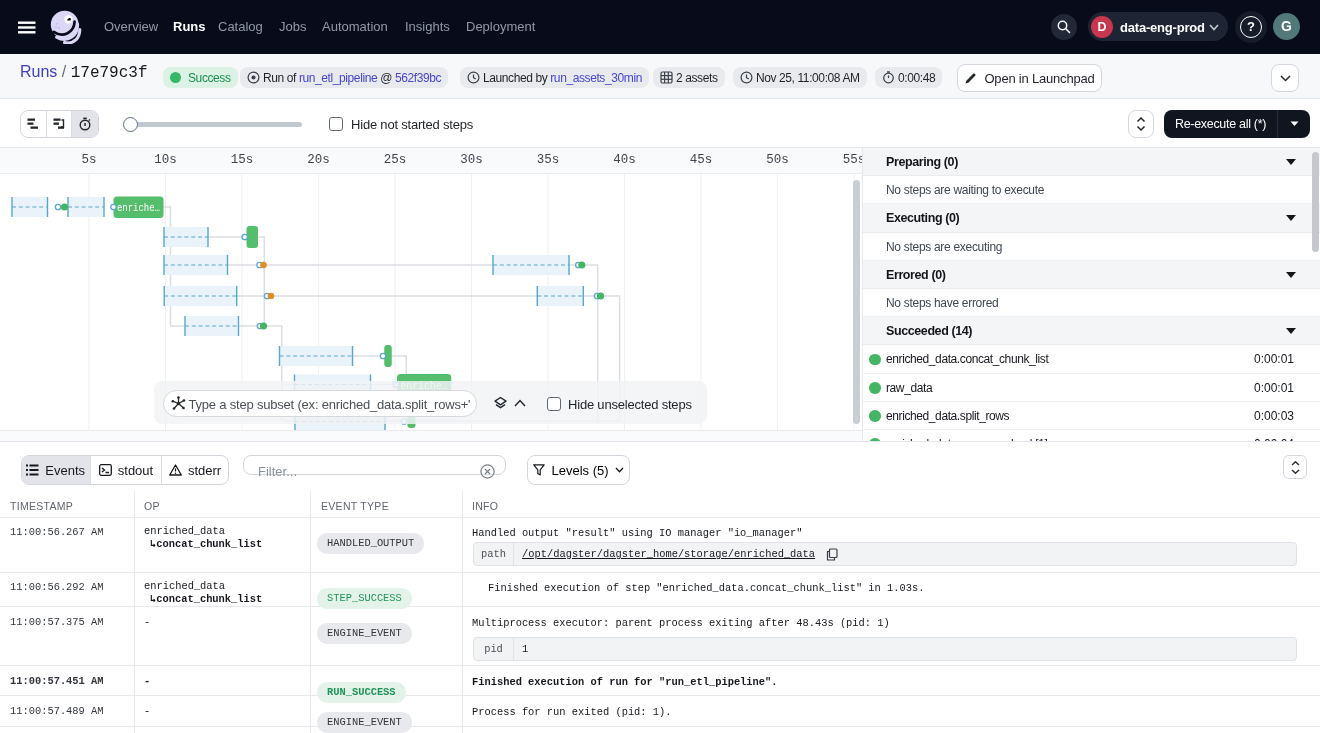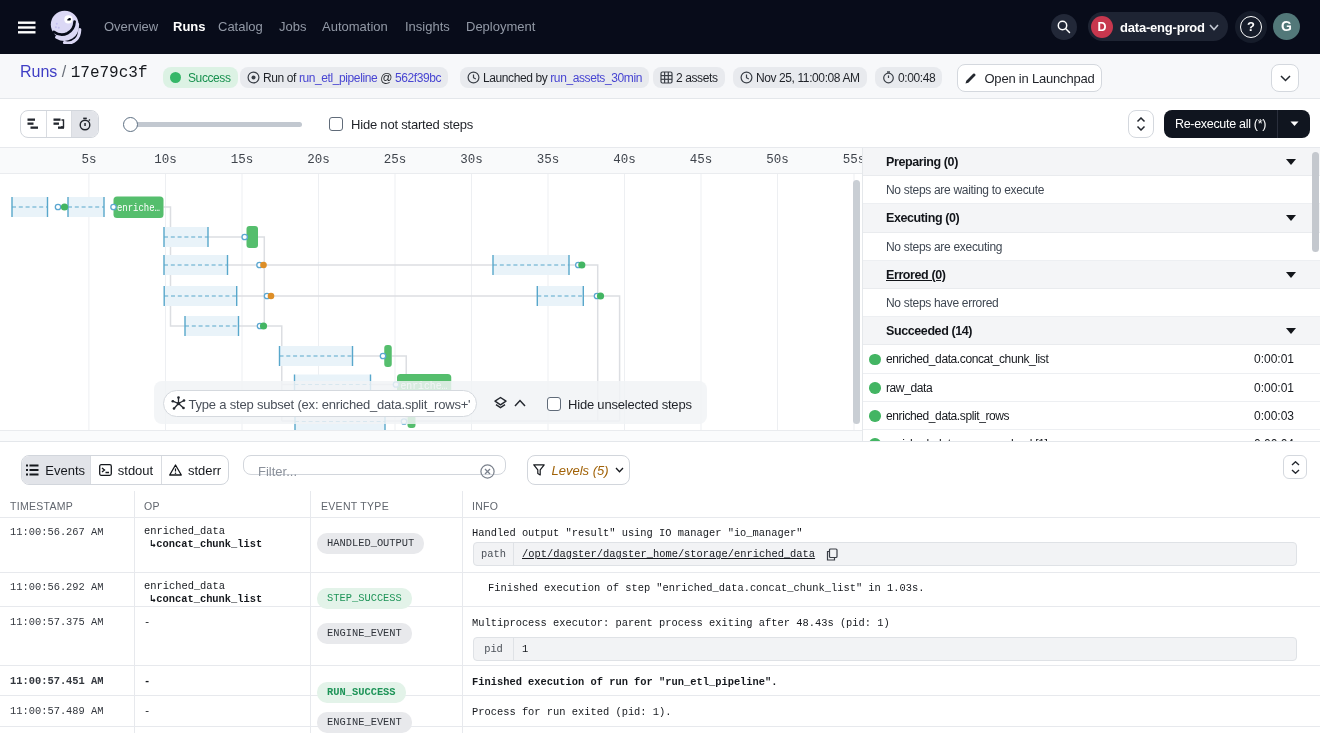--- a/index.html
+++ b/index.html
@@ -385,21 +385,21 @@
     <path d="M1 7 L6 1.5 L11 7" stroke="#23272E" stroke-width="1.5" fill="none"></path>
   </svg>
   <div style="position:absolute;left:547px;top:249px;width:14px;height:14px;border:1.5px solid #606B79;border-radius:3px;background:#fff;"></div>
   <span style="position:absolute;left:568px;top:249px;font-size:13px;letter-spacing:-0.2px;color:#1F2228;">Hide unselected steps</span>
 
   <div id="rpanel">
     <div class="sechead" style="height:28.2px;">Preparing (0)<span class="tri"></span></div>
     <div class="secbody" style="height:28.2px;">No steps are waiting to execute</div>
     <div class="sechead" style="height:28.2px;">Executing (0)<span class="tri"></span></div>
     <div class="secbody" style="height:28.2px;">No steps are executing</div>
-    <div class="sechead" style="height:28.2px;text-decoration:underline;">Errored (0)<span class="tri"></span></div>
+    <div class="sechead" style="height:28.2px;">Errored (0)<span class="tri"></span></div>
     <div class="secbody" style="height:28.2px;">No steps have errored</div>
     <div class="sechead" style="height:28.2px;">Succeeded (14)<span class="tri"></span></div>
     <div class="steprow" style="height:28.2px;"><span class="dot"></span>enriched_data.concat_chunk_list<span class="dur">0:00:01</span></div>
     <div class="steprow" style="height:28.2px;"><span class="dot"></span>raw_data<span class="dur">0:00:01</span></div>
     <div class="steprow" style="height:28.2px;"><span class="dot"></span>enriched_data.split_rows<span class="dur">0:00:03</span></div>
     <div class="steprow" style="height:28.2px;"><span class="dot"></span>enriched_data.process_chunk[1]<span class="dur">0:00:04</span></div>
 
     <div style="position:absolute;left:449px;top:4px;width:7px;height:100px;border-radius:3.5px;background:#C4C8CE;"></div>
   </div>
 </div>
@@ -441,21 +441,21 @@
 
     <div style="position:absolute;left:243px;top:13px;width:263px;height:20px;border:1px solid #D2D6DC;border-radius:8px;background:#fff;">
       <span style="position:absolute;left:14px;top:8px;font-size:13px;color:#8B919B;">Filter...</span>
       <svg width="15" height="15" viewBox="0 0 15 15" style="position:absolute;right:10px;top:7.5px;">
             <circle cx="7.5" cy="7.5" r="6.6" fill="none" stroke="#7A818C" stroke-width="1.2"></circle>
             <line x1="5" y1="5" x2="10" y2="10" stroke="#7A818C" stroke-width="1.2"></line>
             <line x1="10" y1="5" x2="5" y2="10" stroke="#7A818C" stroke-width="1.2"></line>
           </svg>
     </div>
 
-    <div style="position:absolute;left:527px;top:13px;width:103px;height:30px;border:1px solid #D2D6DC;border-radius:8px;background:#fff;display:flex;align-items:center;justify-content:center;font-size:13px;color:#a16207;font-style:italic;">
+    <div style="position:absolute;left:527px;top:13px;width:103px;height:30px;border:1px solid #D2D6DC;border-radius:8px;background:#fff;display:flex;align-items:center;justify-content:center;font-size:13px;color:#000000;">
       <svg width="12" height="12" viewBox="0 0 12 12" style="margin-right:6px;">
             <path d="M0.8 0.8 L11.2 0.8 L7.2 5.8 L7.2 11 L4.8 9.6 L4.8 5.8 Z" fill="none" stroke="#15181D" stroke-width="1.2" stroke-linejoin="round"></path>
           </svg>
       Levels (5)
       <svg width="9" height="6" viewBox="0 0 9 6" style="margin-left:6px;">
             <path d="M1 1 L4.5 4.7 L8 1" stroke="#15181D" stroke-width="1.3" fill="none"></path>
           </svg>
     </div>
 
     <div class="btn" style="left:1283px;top:13px;width:24px;height:24px;border-radius:6px;">

